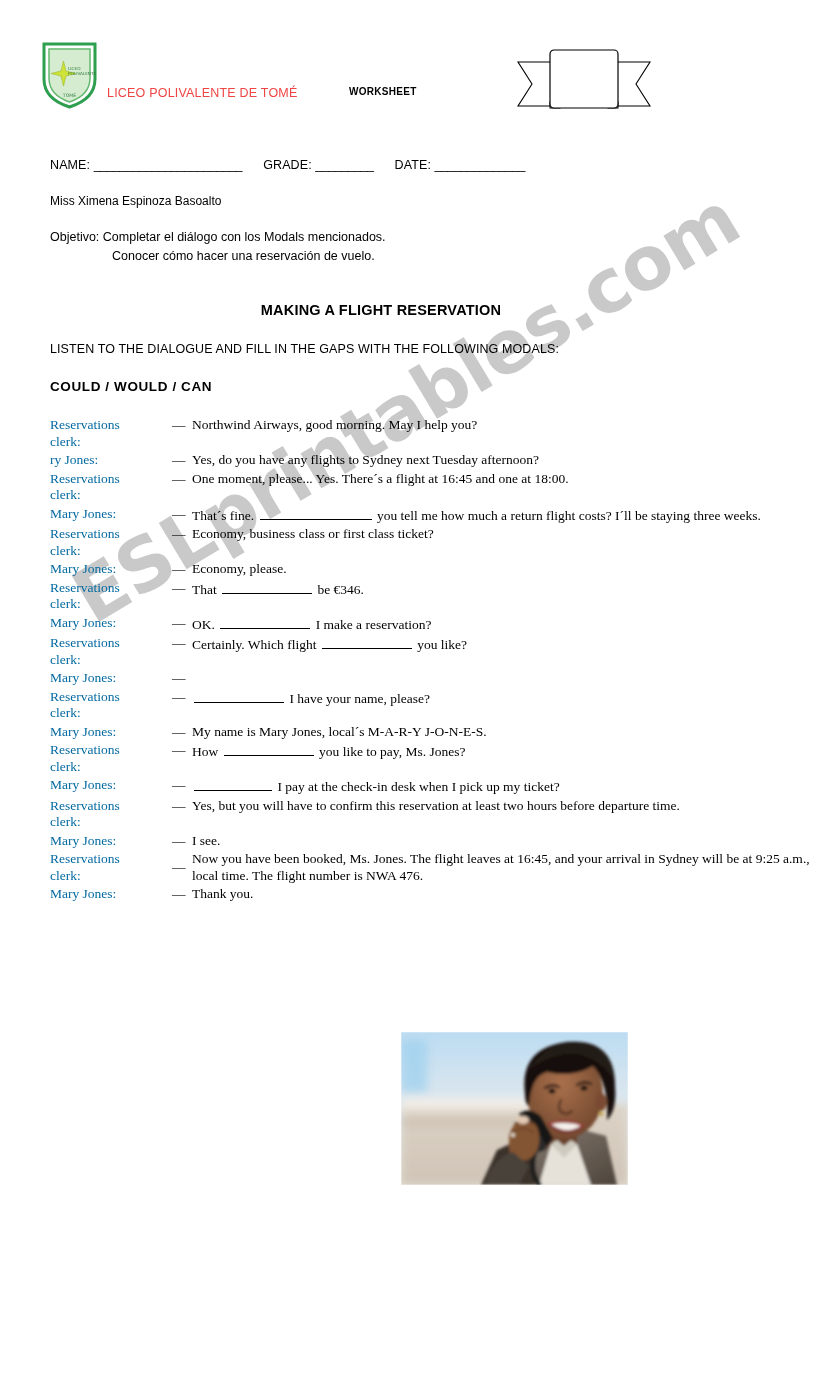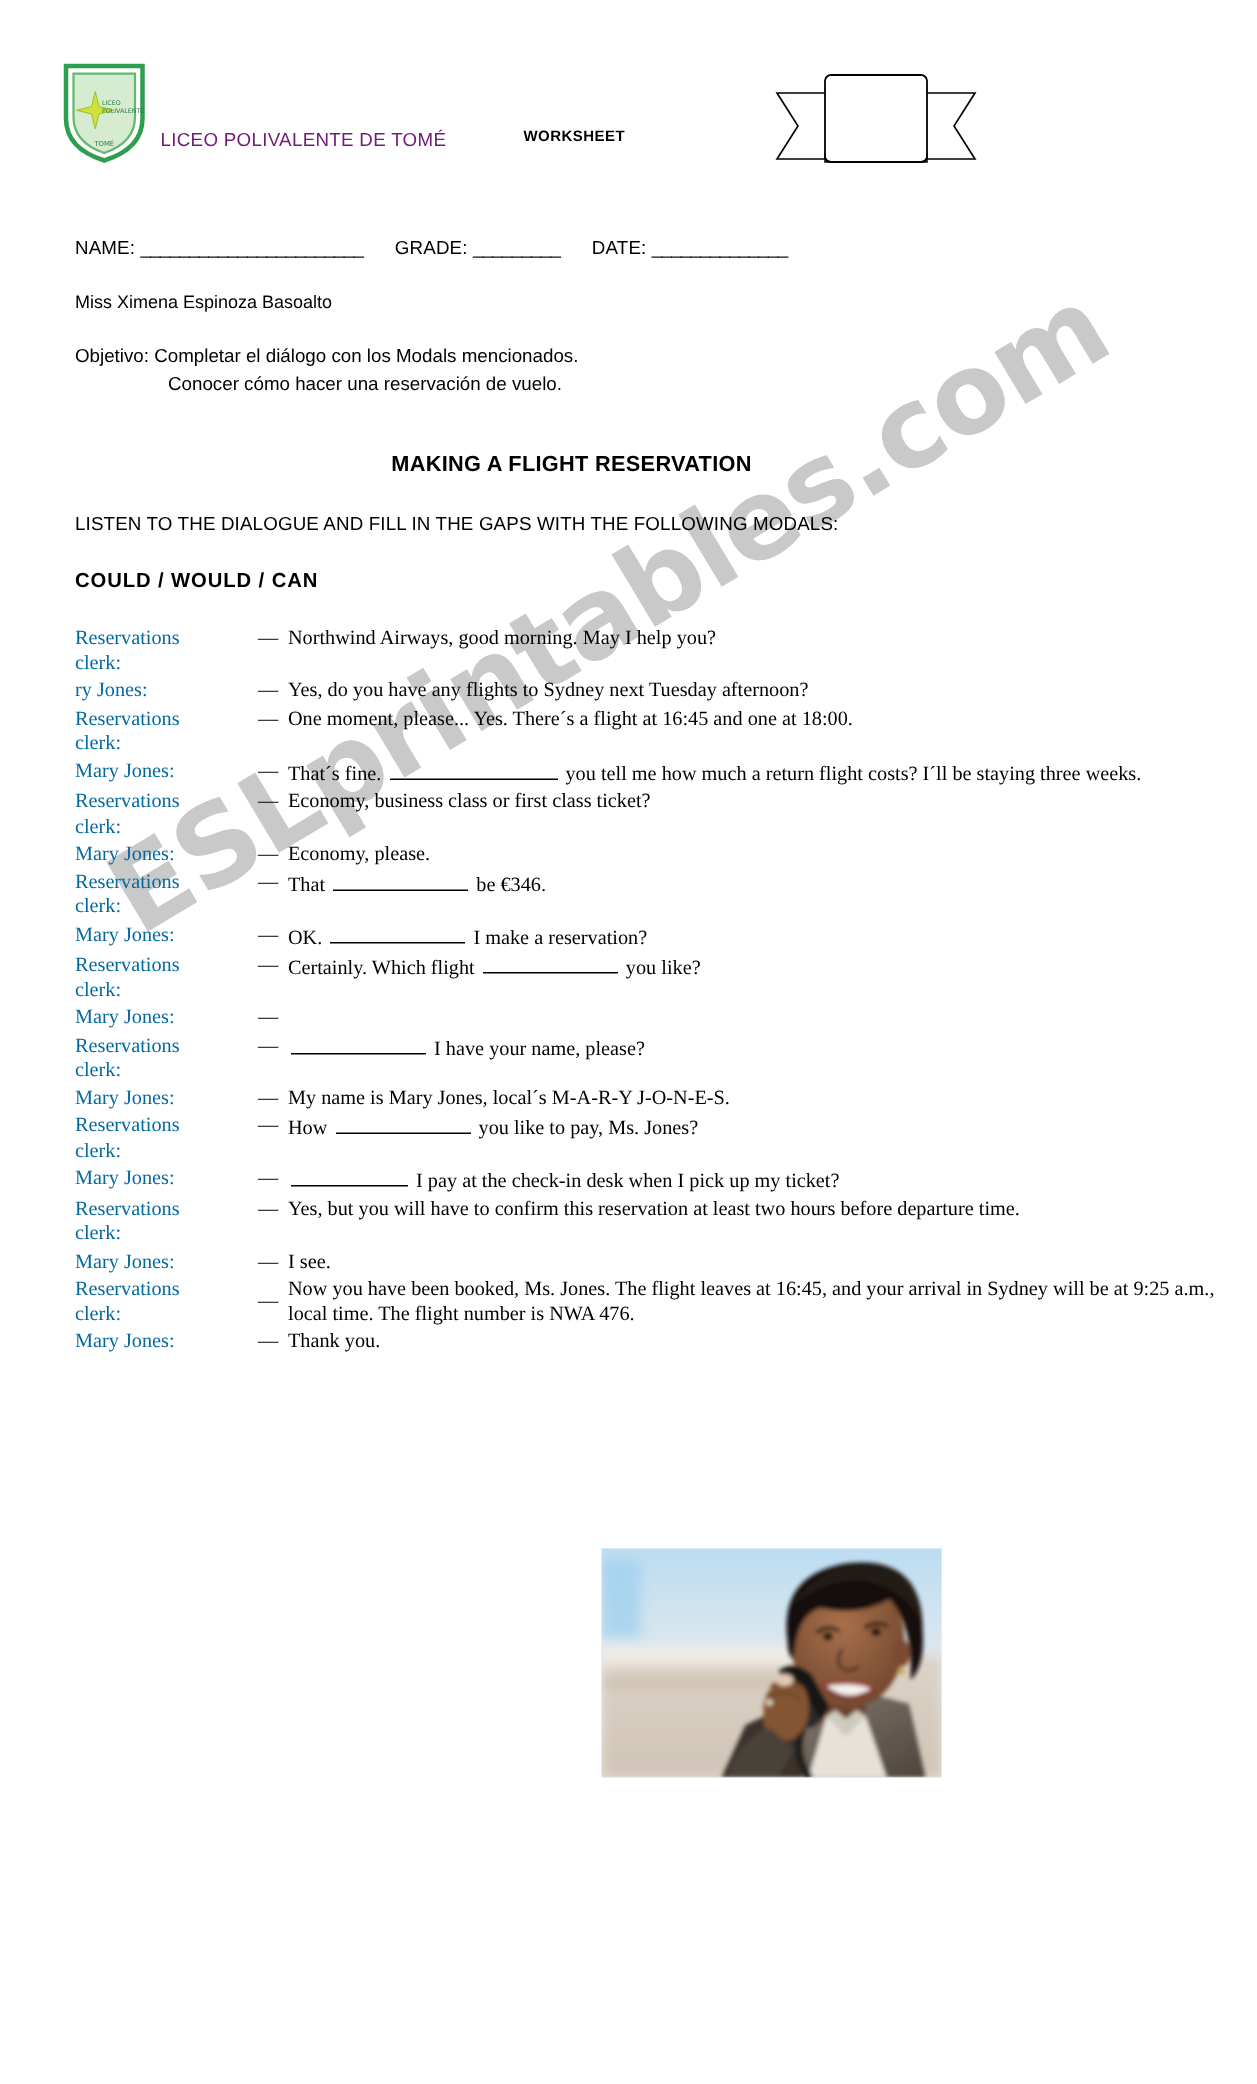--- a/index.html
+++ b/index.html
@@ -60,21 +60,21 @@
     height: 68px;
   }
   .crest-svg { display: block; width: 57px; height: 68px; }
 
   .school-name {
     position: absolute;
     left: 107px;
     top: 86px;
     font-size: 12.5px;
     letter-spacing: 0.2px;
-    color: #701a75;
+    color: #ef4444;
     white-space: nowrap;
   }
   .worksheet-label {
     position: absolute;
     left: 349px;
     top: 86px;
     font-size: 10px;
     font-weight: bold;
     letter-spacing: 0.3px;
     white-space: nowrap;

